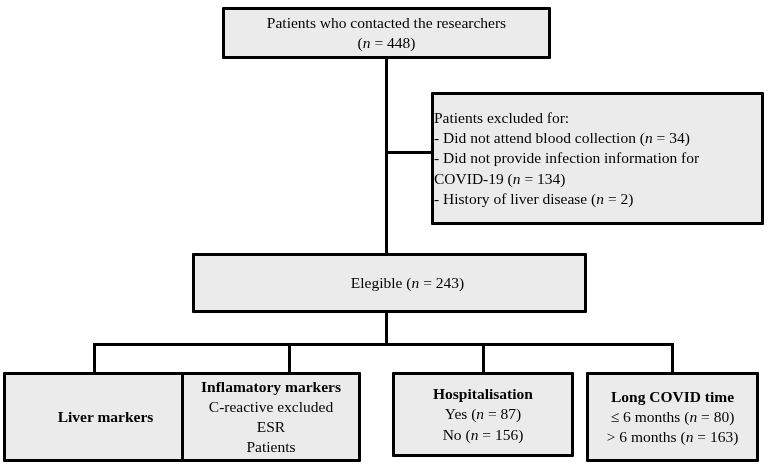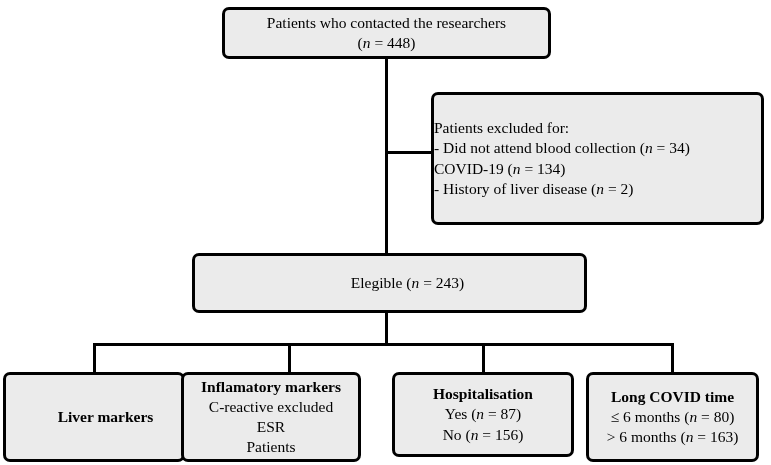--- a/index.html
+++ b/index.html
@@ -13,21 +13,21 @@
     height: 465px;
     background: #ffffff;
     font-family: "Liberation Serif", "DejaVu Serif", serif;
     overflow: hidden;
   }
   .box {
     position: absolute;
     box-sizing: border-box;
     background: #ebebeb;
     border: 3px solid #000000;
-    border-radius: 7px;
+    border-radius: 1px;
     display: flex;
     flex-direction: column;
     justify-content: center;
     z-index: 2;
   }
   .box.center-text {
     align-items: center;
     text-align: center;
   }
   .box.left-text {
@@ -90,20 +90,21 @@
   <div class="conn v" id="conn-drop-4"></div>
 
   <div class="box center-text" id="box-top">
     <div class="line-text">Patients who contacted the researchers</div>
     <div class="line-text">(<span class="ital">n</span> = 448)</div>
   </div>
 
   <div class="box left-text" id="box-excluded">
     <div class="line-text">Patients excluded for:</div>
     <div class="line-text">- Did not attend blood collection (<span class="ital">n</span> = 34)</div>
+    <div class="line-text">- Did not provide infection information for</div>
     <div class="line-text">COVID-19 (<span class="ital">n</span> = 134)</div>
     <div class="line-text">- History of liver disease (<span class="ital">n</span> = 2)</div>
   </div>
 
   <div class="box center-text" id="box-eligible">
     <div class="line-text">Elegible (<span class="ital">n</span> = 243)</div>
   </div>
 
   <div class="box center-text" id="box-liver">
     <div class="line-text bold">Liver markers</div>

